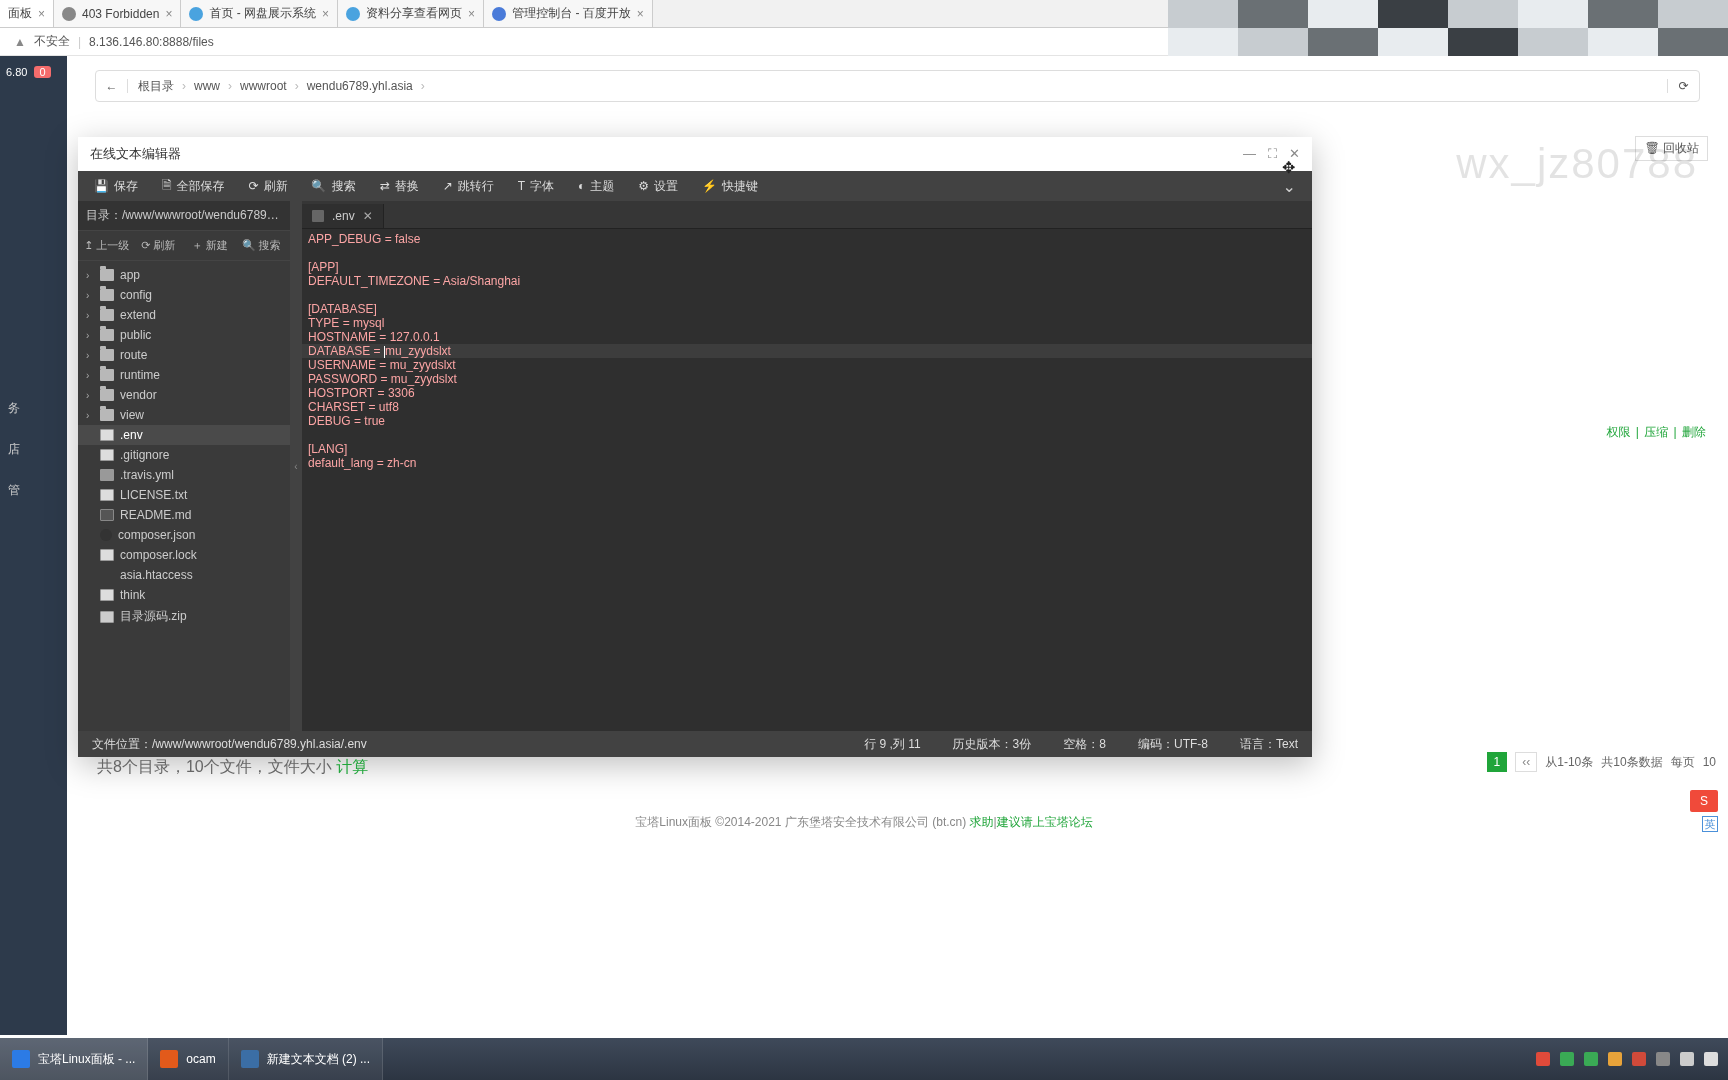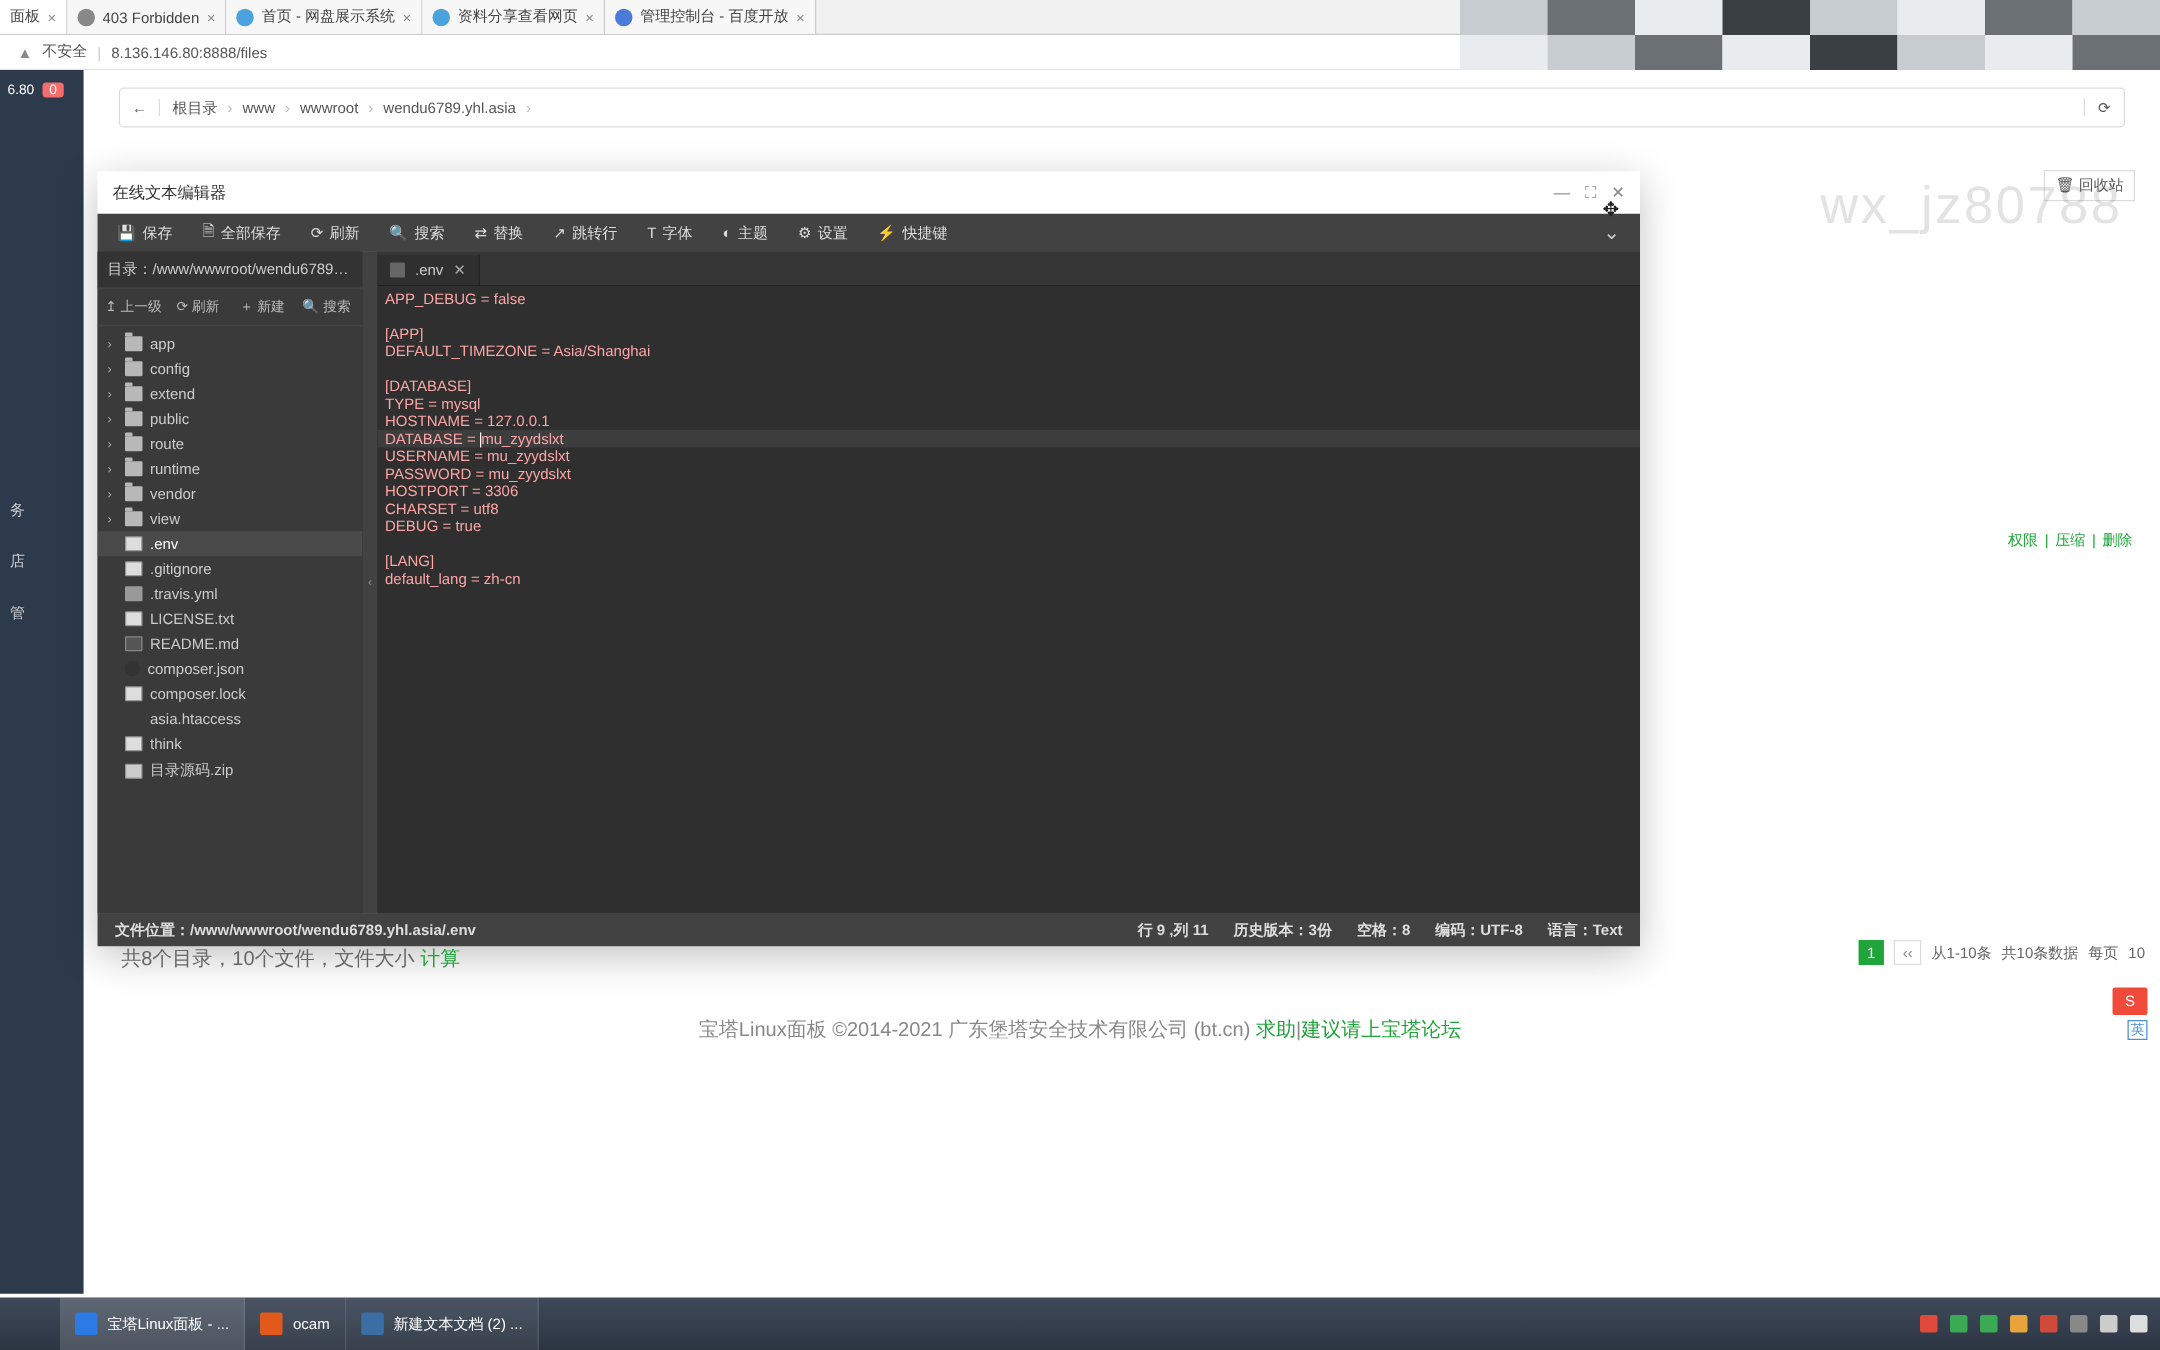--- a/index.html
+++ b/index.html
@@ -26,21 +26,21 @@
 .actions-right span { padding:0 2px; }
 .watermark { position:absolute; right:30px; top:140px; font-size:42px; color:rgba(100,100,100,0.18); letter-spacing:2px; pointer-events:none;margin-left:36px; }
 .overlay-grid { position:absolute; right:0; top:0; width:560px; height:84px; display:flex; flex-wrap:wrap; }
 .overlay-grid div { width:70px; height:28px; }
 .g1{background:#e8ecef;} .g2{background:#c7ccd0;} .g3{background:#6a7074;} .g4{background:#3a3f44;}
 .footer-stats { position:absolute; left:97px; top:757px; font-size:16px; color:#666; }
 .footer-stats a { color:#20a53a; text-decoration:none; }
 .footer-paging { position:absolute; right:12px; top:752px; font-size:12px; color:#666; display:flex; align-items:center; gap:8px; }
 .pg-btn { border:1px solid #ddd; padding:2px 6px; color:#888; background:#fff; }
 .pg-btn.active { background:#20a53a; color:#fff; border-color:#20a53a; }
-.copyright { position:absolute; left:0; right:0; top:814px; text-align:center; font-size:16px; color:#888; }
+.copyright { position:absolute; left:0; right:0; top:814px; text-align:center; font-size:12px; color:#888; }
 .copyright a { color:#20a53a; text-decoration:none; }
 .editor-modal { position:absolute; left:78px; top:137px; width:1234px; height:620px; background:#fff; box-shadow:0 8px 30px rgba(0,0,0,0.25); border-radius:0; display:flex; flex-direction:column; }
 .modal-title { height:34px; display:flex; align-items:center; justify-content:space-between; padding:0 12px; font-size:13px; color:#333; }
 .win-ctrls { display:flex; gap:12px; color:#888; font-size:13px; }
 .win-ctrls span { cursor:pointer; }
 .toolbar { height:30px; background:#424242; display:flex; align-items:center; padding:0 6px; gap:4px; }
 .tb-item { color:#ddd; font-size:12px; padding:4px 10px; display:flex; align-items:center; gap:5px; cursor:pointer; }
 .tb-spacer { flex:1; }
 .tb-chev { color:#ccc; padding:0 10px; cursor:pointer; }
 .editor-body { flex:1; display:flex; background:#2f2f2f; overflow:hidden; }
@@ -66,27 +66,27 @@
 .code-pane { flex:1; display:flex; flex-direction:column; }
 .tab-strip { height:28px; background:#363636; display:flex; align-items:flex-end; border-bottom:1px solid #222; }
 .code-tab { background:#2f2f2f; color:#ccc; font-size:12px; padding:5px 10px; display:flex; align-items:center; gap:8px; border-right:1px solid #222; }
 .code-tab .tab-ico { width:12px; height:12px; background:#666; border-radius:1px; }
 .code-tab .tab-x { color:#aaa; cursor:pointer; }
 .code-area { flex:1; display:flex; font-family:Consolas,"Courier New",monospace; font-size:12px; overflow:hidden; }
 .gutter { width:34px; background:#2a2a2a; color:#7a7a7a; text-align:right; padding:3px 6px 3px 0; line-height:14px; }
 .code-lines { flex:1; background:#2f2f2f; color:#fca5a5; padding:3px 0 3px 6px; line-height:14px; white-space:pre; position:relative; }
 .hl-line { position:absolute; left:0; right:0; height:14px; background:#3d3d3d; }
 .cur-caret { display:inline-block; width:1px; height:12px; background:#fff; vertical-align:middle; }
-.status-bar { height:26px; background:#424242; color:#ddd; font-size:12px; display:flex; align-items:center; padding:0 14px; gap:20px;font-weight:bold; }
+.status-bar { height:26px; background:#424242; color:#ddd; font-size:12px; display:flex; align-items:center; padding:0 14px; gap:32px; }
 .sb-left { flex:1; }
 .btns-row { position:absolute; left:97px; top:126px; display:flex; gap:8px; }
 .btns-row .stub { height:14px; background:#fff; border:1px solid #ddd; border-radius:3px 3px 0 0; }
 .taskbar { position:absolute; left:0; right:0; bottom:0; height:42px; background:linear-gradient(#3f4a5a,#2c3542); display:flex; align-items:stretch; }
 .task-item { display:flex; align-items:center; gap:8px; padding:0 12px; color:#fff; font-size:12px; border-right:1px solid rgba(255,255,255,0.12); background:rgba(255,255,255,0.06); }
-.task-item.active { background:rgba(255,255,255,0.16);margin-left:48px; }
+.task-item.active { background:rgba(255,255,255,0.16); }
 .task-ico { width:18px; height:18px; border-radius:2px; display:inline-block; }
 .tray { margin-left:auto; display:flex; align-items:center; gap:10px; padding:0 10px; color:#ddd; font-size:12px; }
 .tray .ti { width:14px; height:14px; display:inline-block; border-radius:2px; }
 .ime-badge { position:absolute; right:10px; top:790px; width:28px; height:22px; background:#f04a3a; color:#fff; font-size:12px; display:flex; align-items:center; justify-content:center; border-radius:2px; }
 .ime-lang { position:absolute; right:10px; top:816px; width:16px; height:16px; border:1px solid #4a90d9; color:#4a90d9; font-size:11px; text-align:center; line-height:14px; }
 .cursor-move { position:absolute; left:1282px; top:158px; font-size:16px; color:#222; pointer-events:none; }
 </style>
 </head>
 <body>
 

